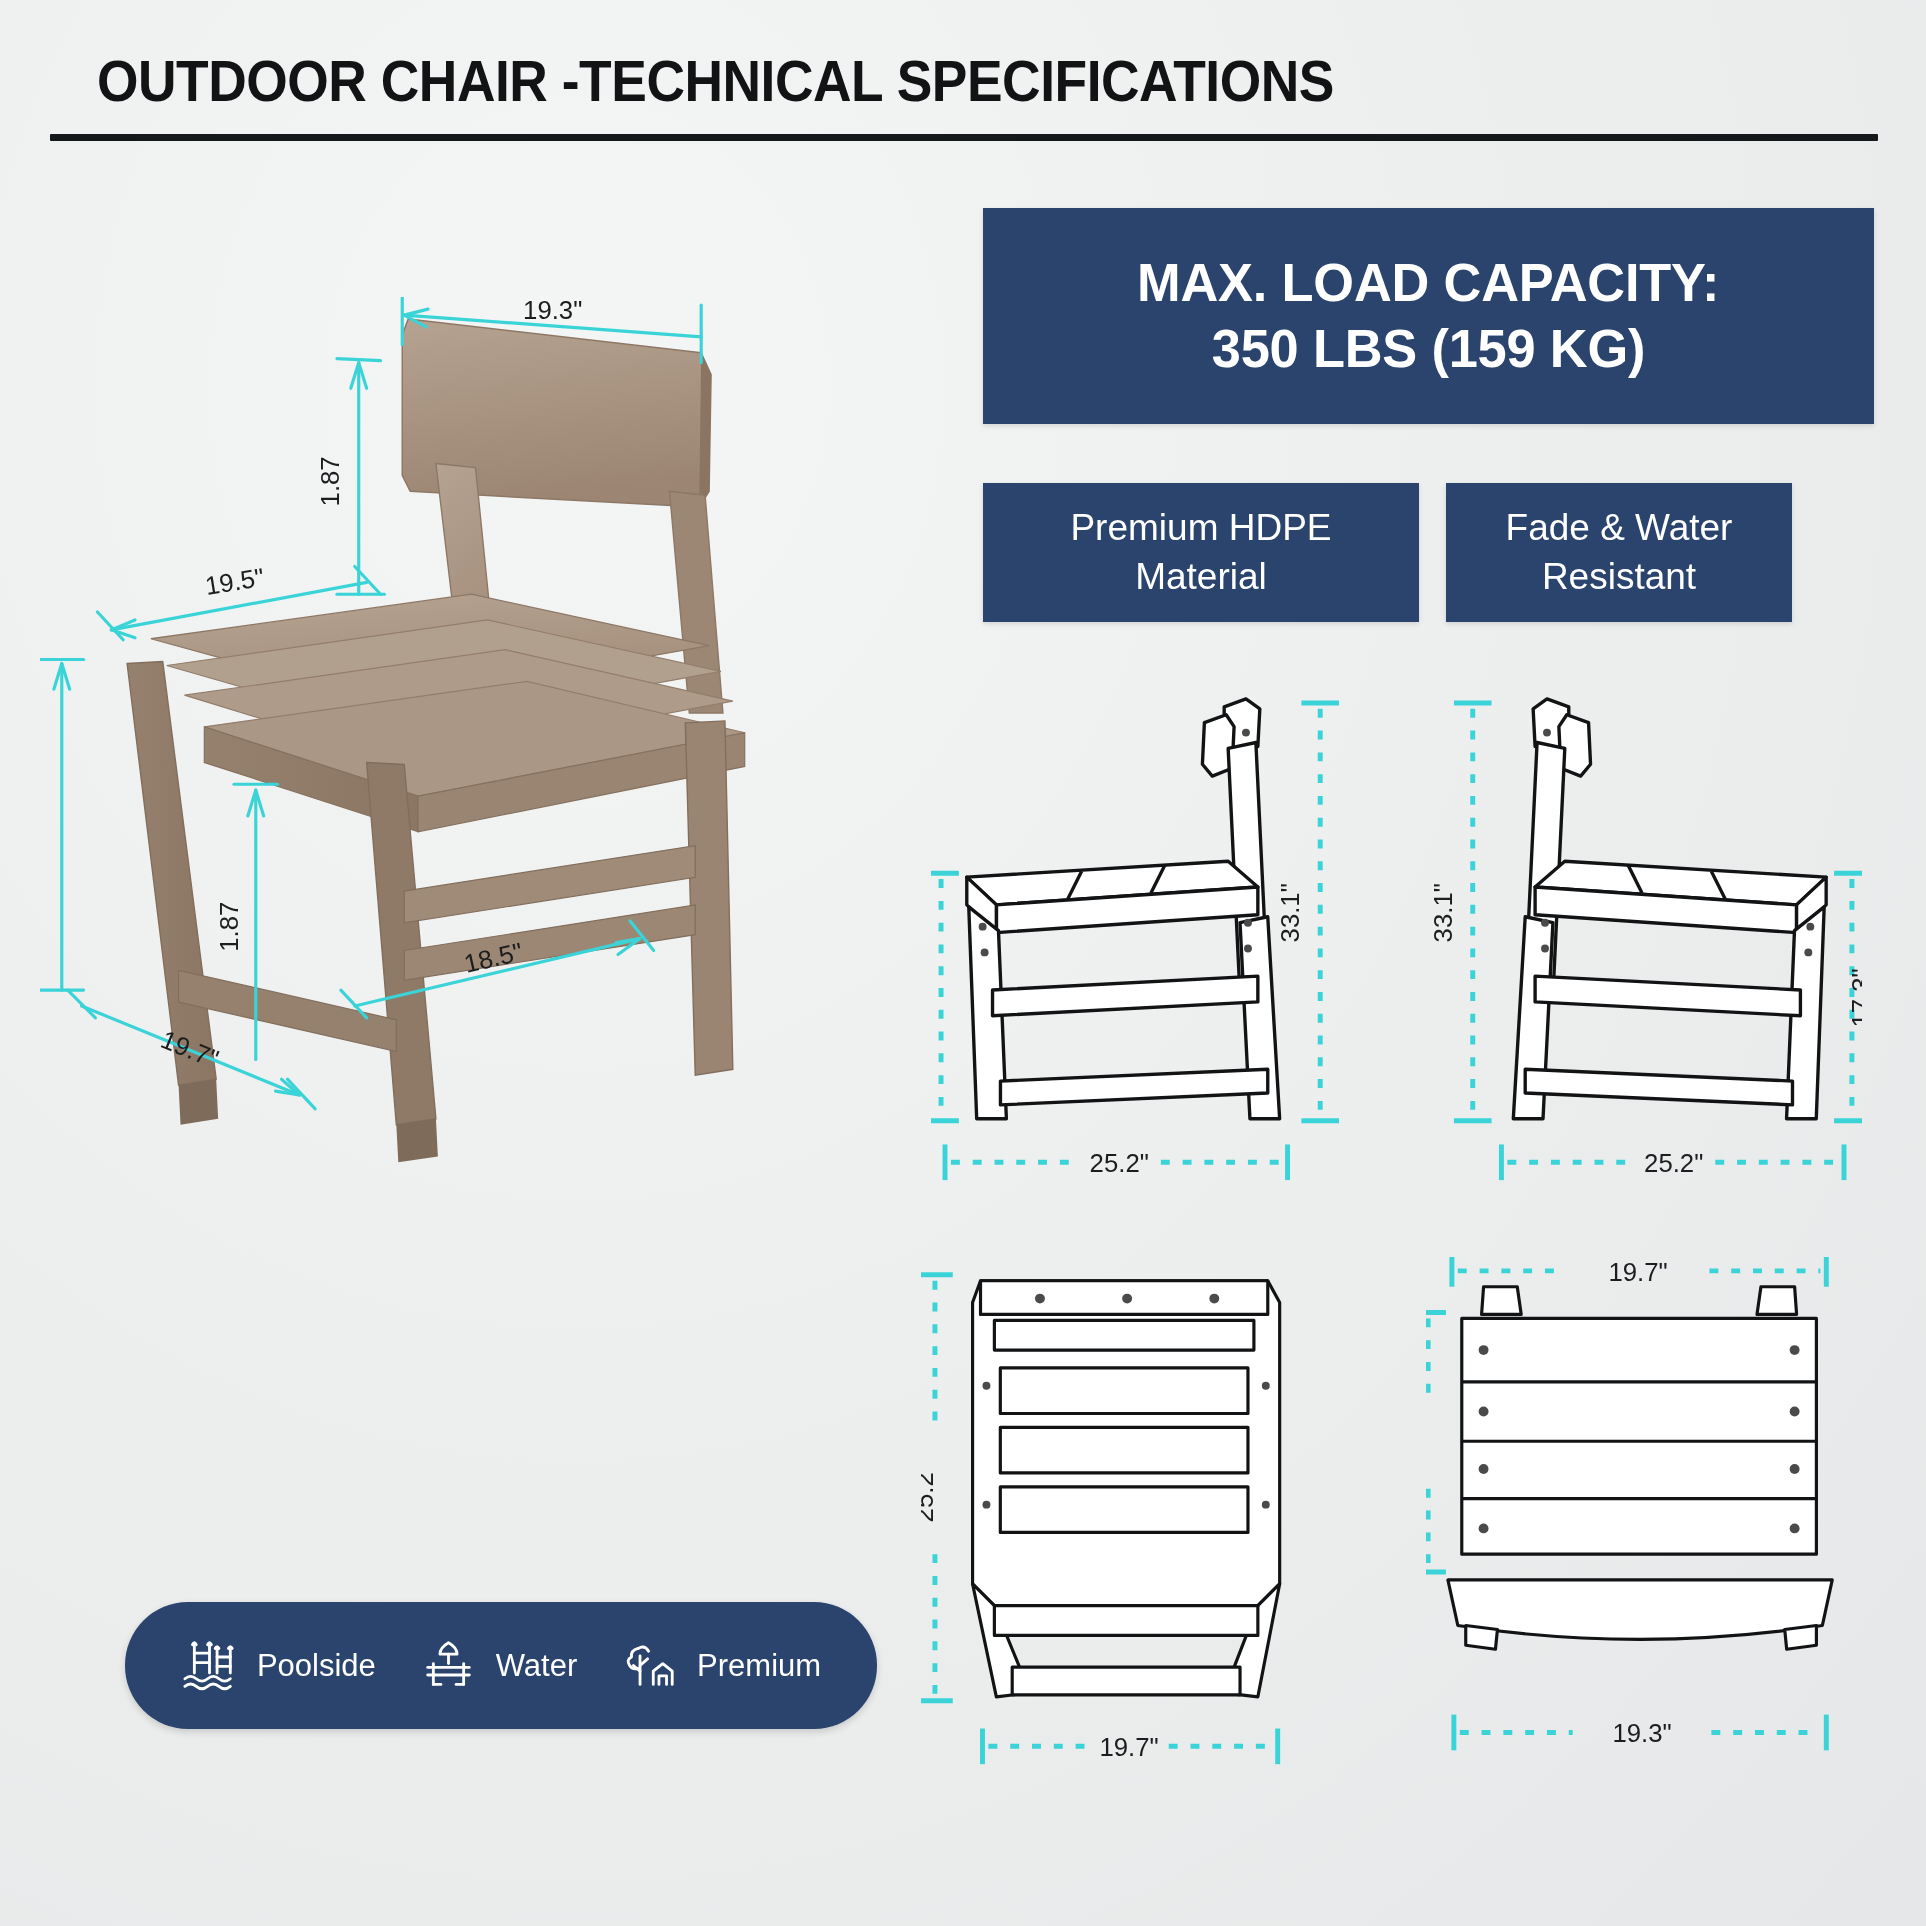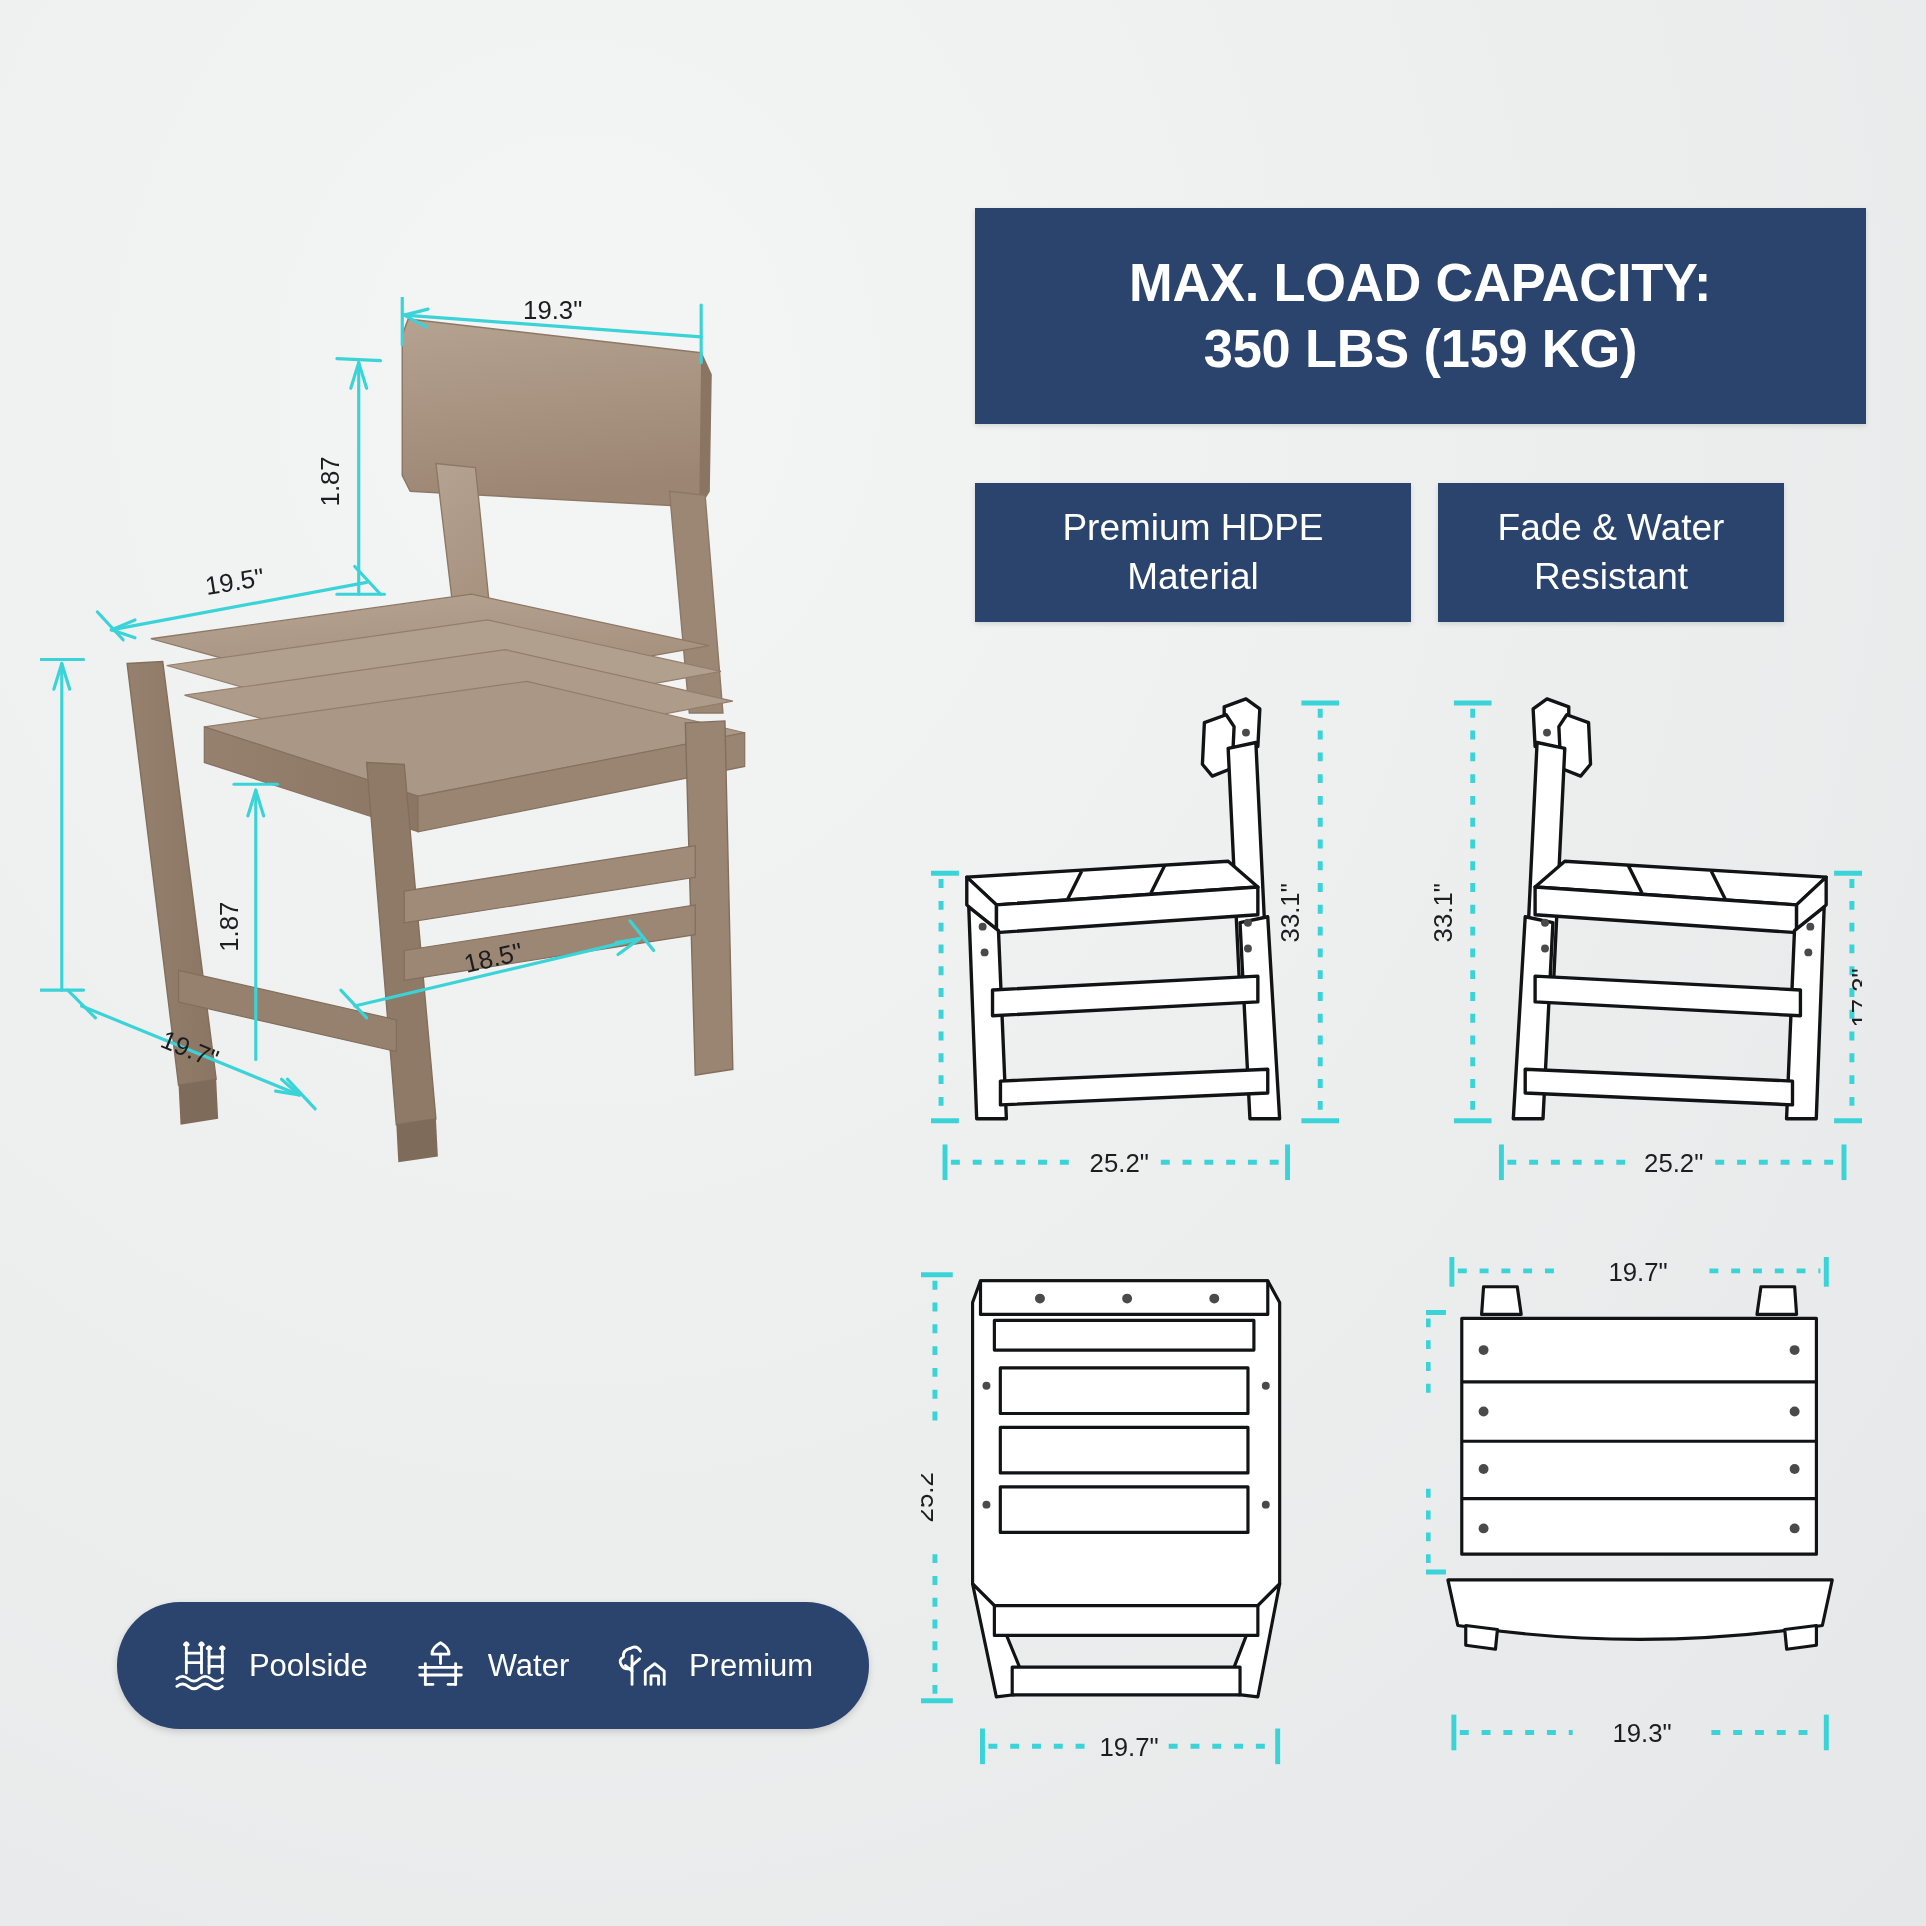--- a/index.html
+++ b/index.html
@@ -39,21 +39,21 @@
     padding-left: 51px;
   }
   .title-rule {
     margin-top: 22px;
     height: 7px;
     background: #15181b;
     border-radius: 1px;
   }
 
   
-  .navy { background: #2a446e; color: #ffffff; }
+  .navy { background: #2a446e; color: #ffffff; margin-left: 8px; }
 
   .load-box {
     position: absolute;
     left: 975px; top: 208px;
     width: 891px; height: 216px;
     display: flex; flex-direction: column;
     align-items: center; justify-content: center;
     box-shadow: 0 2px 5px rgba(0,0,0,.12);
   }
   .load-line {
@@ -109,20 +109,24 @@
   #ortho-front      { left: 1426px; top: 1257px; width: 446px; height: 525px; }
 
   
   .dimtext { font-family: "Liberation Sans", sans-serif; font-size: 26px; fill: #1b1d1f; font-weight: 500; }
 </style>
 </head>
 <body>
 
 <div id="page">
 
+  <div class="header">
+    <div class="title">OUTDOOR CHAIR -TECHNICAL SPECIFICATIONS</div>
+    <div class="title-rule"></div>
+  </div>
 
   <div class="load-box navy">
     <div class="load-line">MAX. LOAD CAPACITY:</div>
     <div class="load-line">350 LBS (159 KG)</div>
   </div>
 
   <div class="feature-box navy" id="feature-0">
     <div class="feature-text">Premium HDPE Material</div>
   </div>
   <div class="feature-box navy" id="feature-1">

